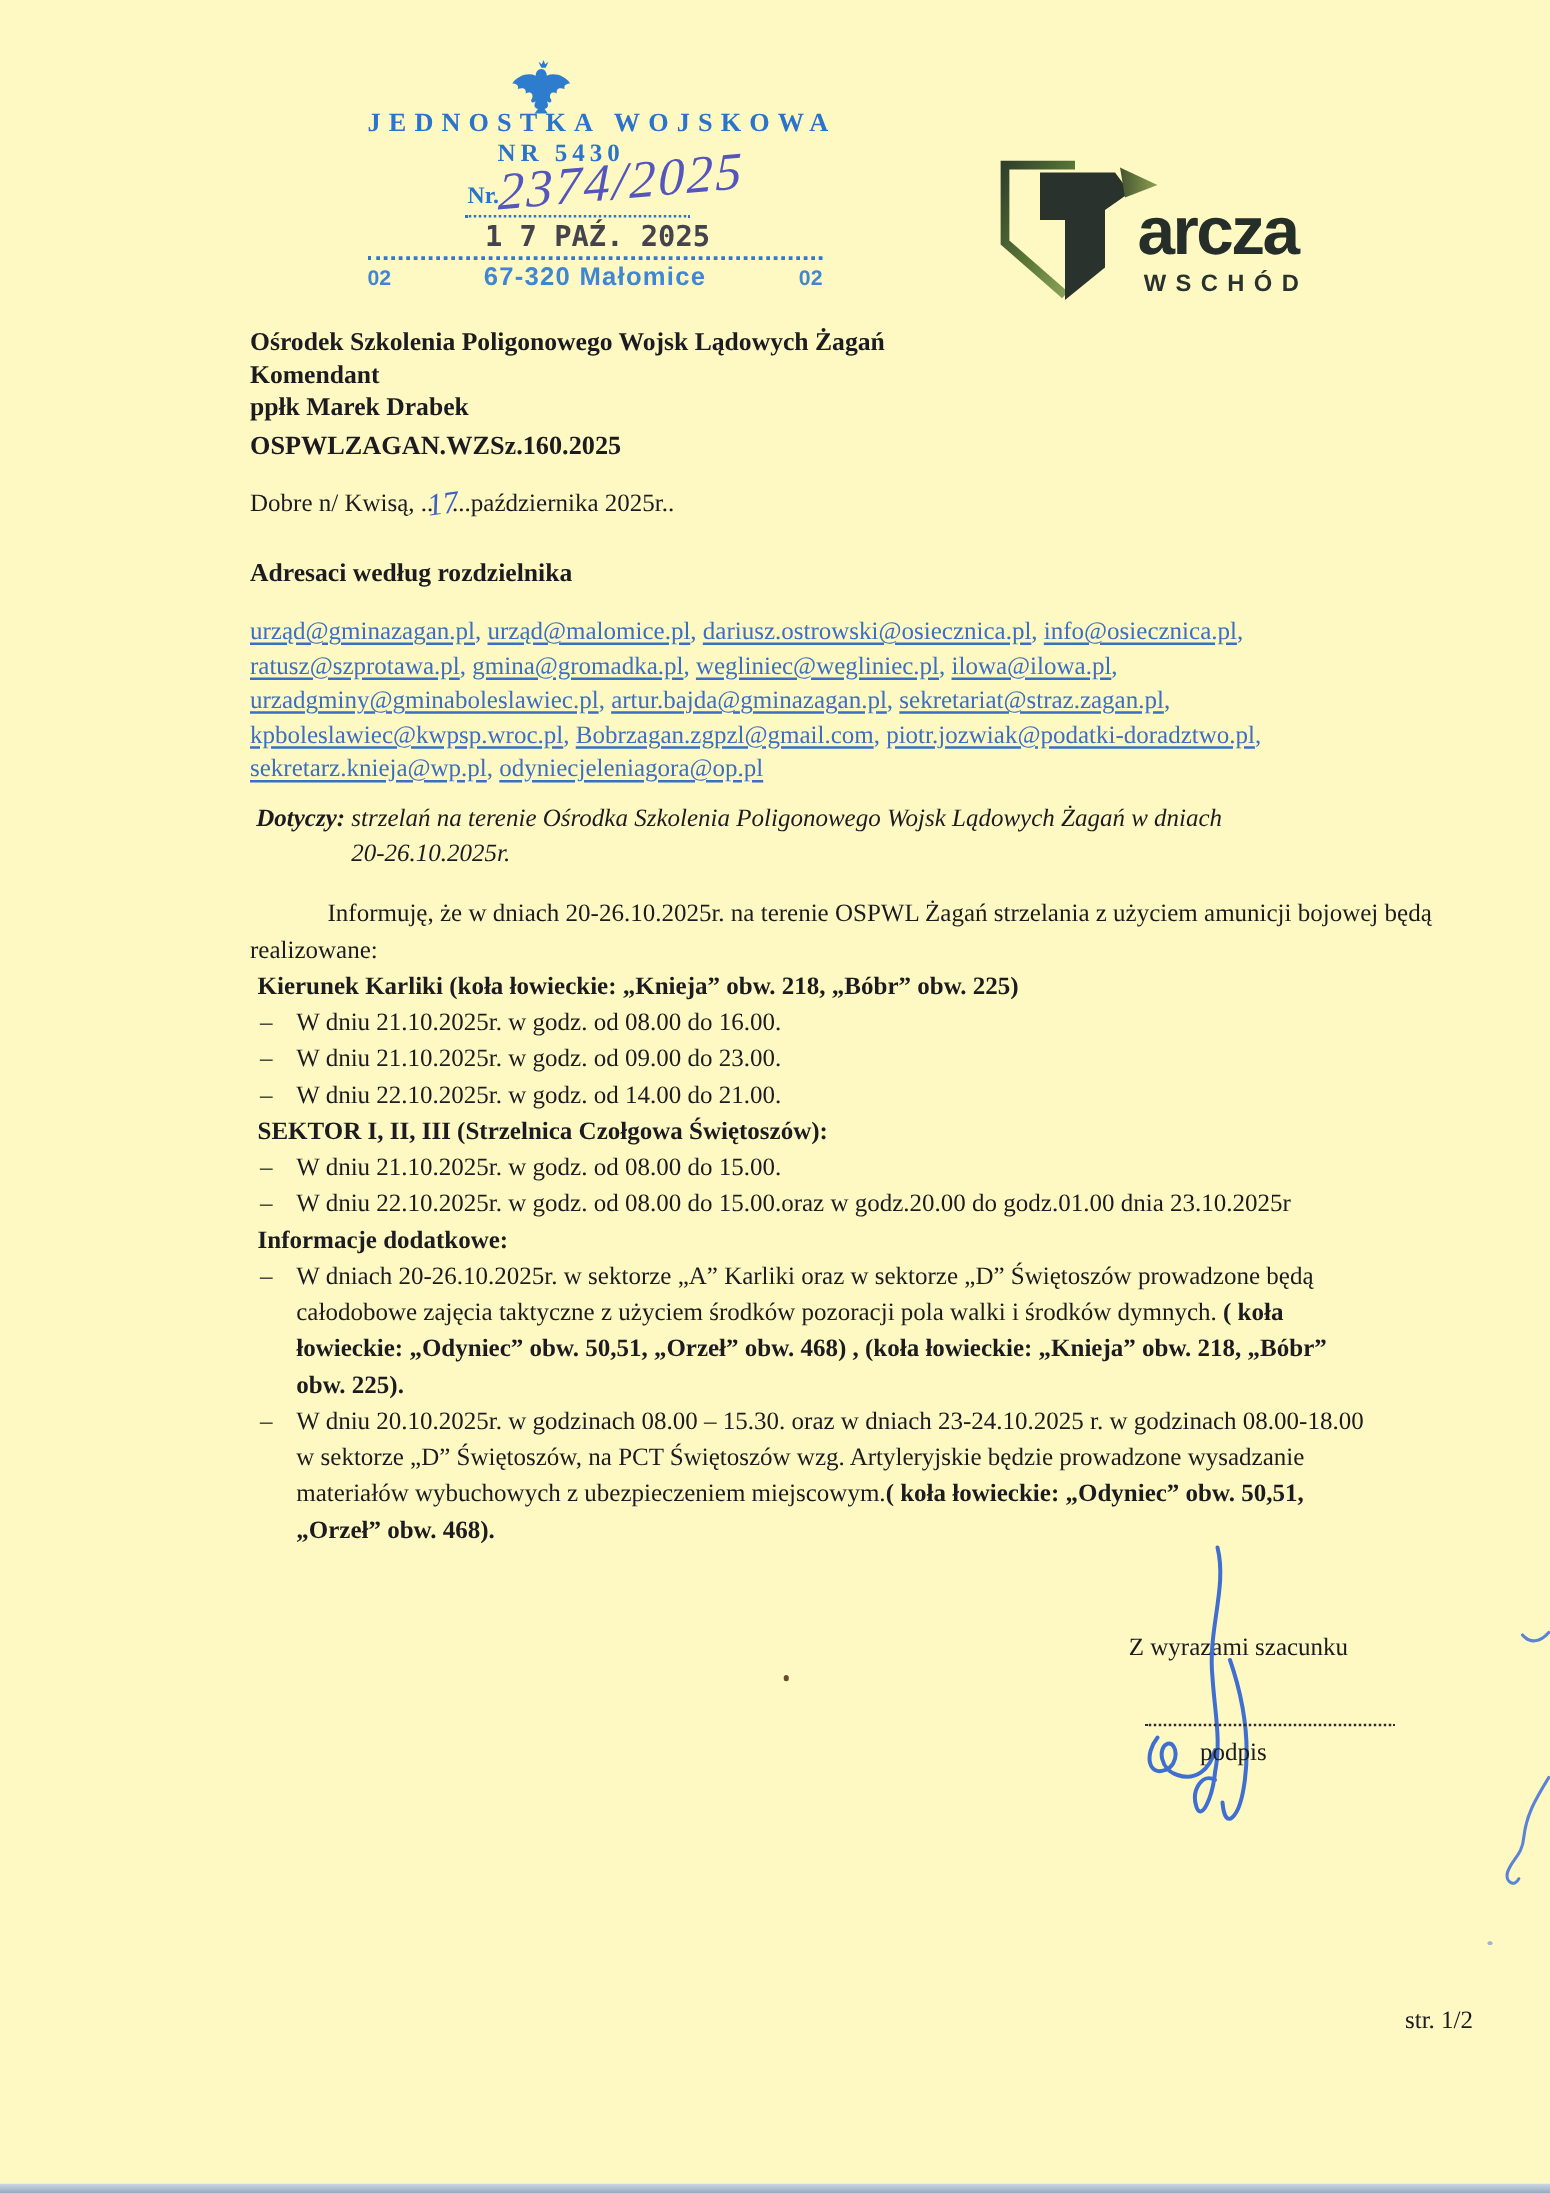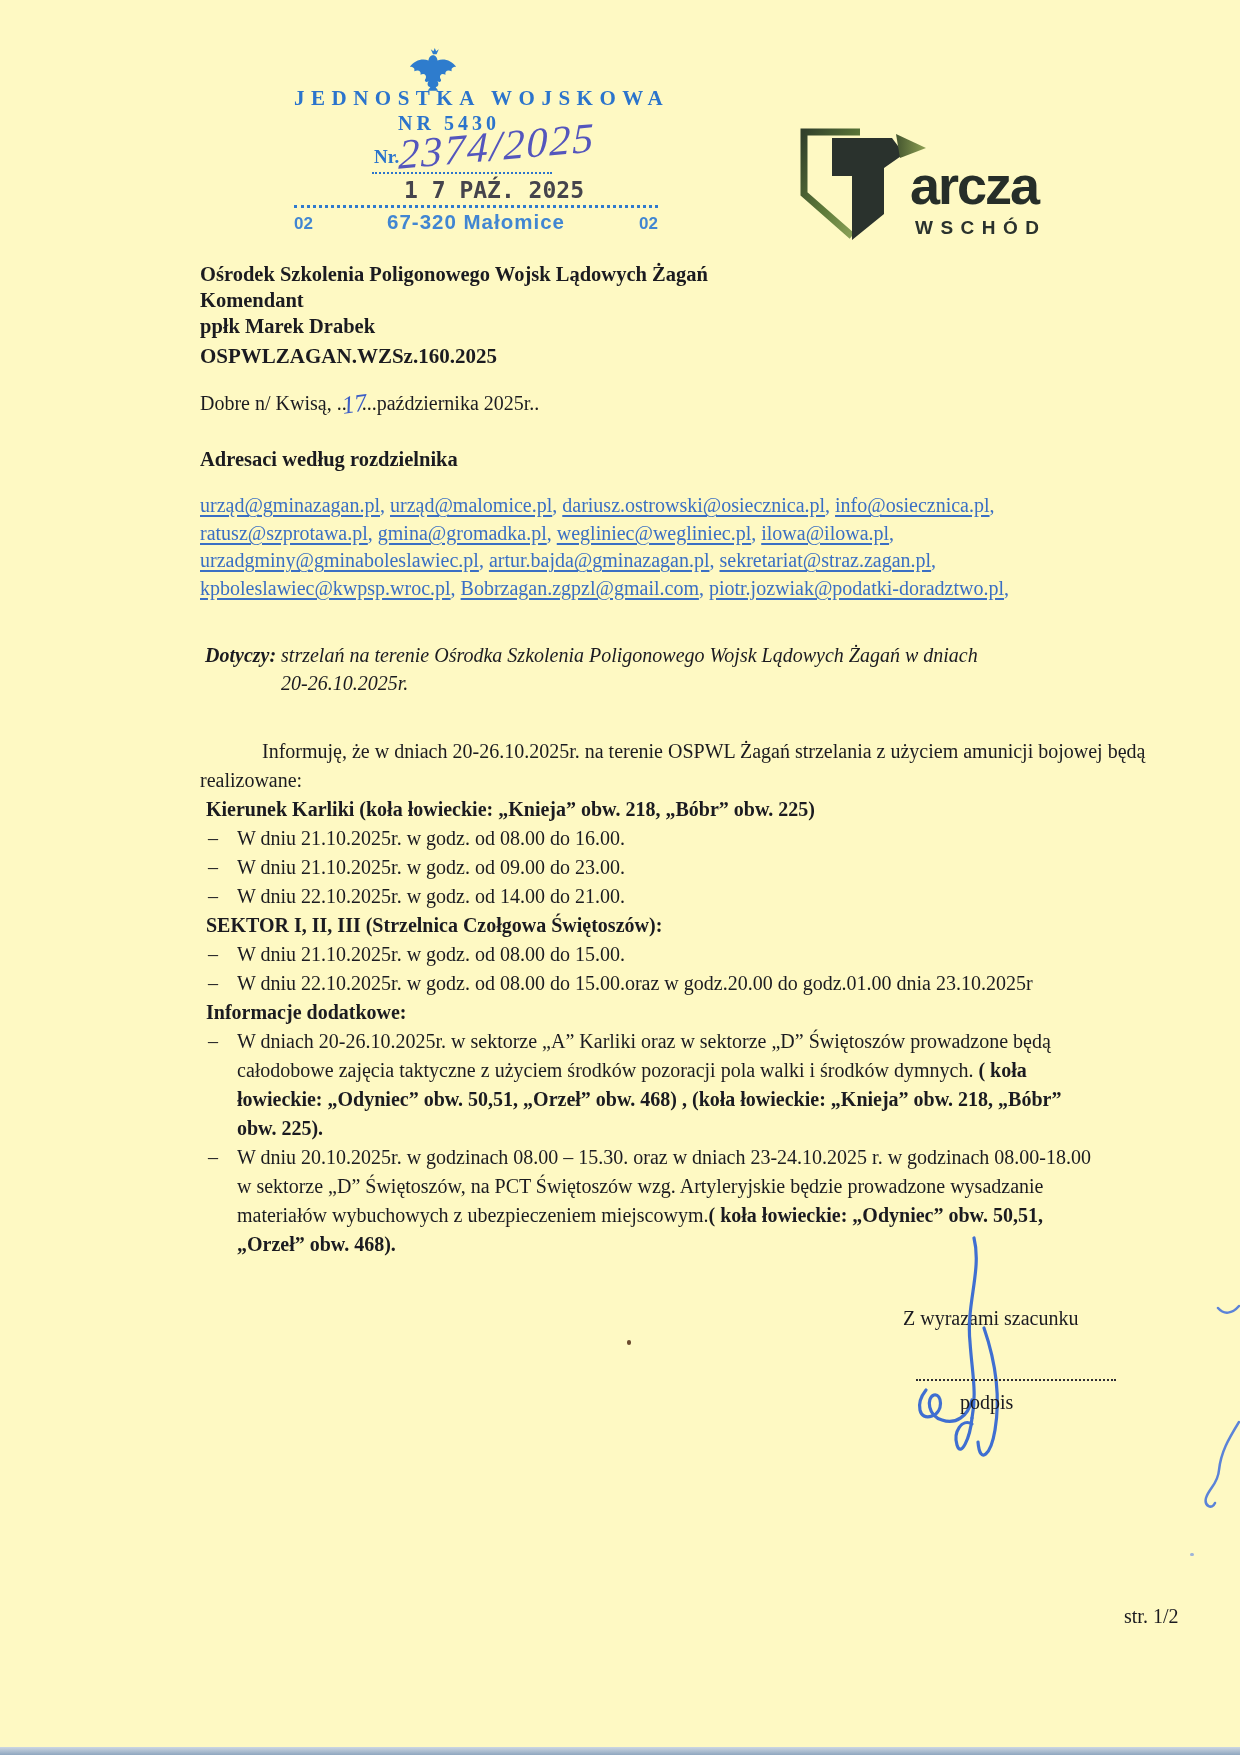--- a/index.html
+++ b/index.html
@@ -13,21 +13,21 @@
   
   .stamp-unit1 { left:294px; top:86px; font-size:21px; font-weight:bold;
     letter-spacing:6.5px; color:#2b74cc; }
   .stamp-unit2 { left:398px; top:112px; font-size:20px; font-weight:bold;
     letter-spacing:4px; color:#2b74cc; }
   .stamp-nr-label { left:374px; top:146px; font-size:19px; font-weight:bold; color:#2b74cc; }
   .stamp-handwritten { left:398px; top:122px; font-size:42px; font-style:italic;
     color:#5456bd; transform:rotate(-5deg) skewX(-6deg); letter-spacing:2px; }
   .stamp-dots-short { left:372px; top:150px; width:180px; height:22px;
     border-bottom:2px dotted #2b74cc; }
-  .stamp-date { left:404px; top:177px; font-family:"DejaVu Sans Mono", monospace;
+  .stamp-date { left:388px; top:177px; font-family:"DejaVu Sans Mono", monospace;
     font-weight:bold; font-size:23px; color:#45444c; }
   .stamp-dots-long { left:294px; top:183px; width:364px; height:22px;
     border-bottom:3px dotted #2f7ace; }
   .stamp-code-row { left:294px; top:210px; width:364px; display:flex;
     justify-content:space-between; align-items:baseline;
     font-family:"Liberation Sans", sans-serif; font-weight:bold; color:#4186d2; }
   .stamp-code-row .code { font-size:17px; }
   .stamp-code-row .postal { font-size:20.5px; letter-spacing:1px; }
 
   
@@ -54,21 +54,21 @@
 
   
   .subject { left:205px; top:641px; width:920px; font-size:20px; font-style:italic;
     line-height:28px; }
   .subject .lbl { font-weight:bold; }
   .subject .l2 { padding-left:76px; }
 
   
   .content { left:200px; top:717px; width:892px; font-size:20px; line-height:29px; }
   .content .nowrap { white-space:nowrap; }
-  .para-indent { text-indent:62px;margin-top:20px; }
+  .para-indent { text-indent:62px; }
   .bold { font-weight:bold; }
   .pad6 { padding-left:6px; }
   .bullet { position:relative; padding-left:37px; }
   .bullet .dash { position:absolute; left:8px; top:0; }
 
   
   .salutation { left:903px; top:1307px; font-size:20px; }
   .sig-line { left:916px; top:1379px; width:200px; height:0;
     border-top:2.5px dotted #2e2e33; }
   .sig-caption { left:960px; top:1391px; font-size:20px; }
@@ -138,20 +138,21 @@
   <div class="abs placedate">
     <span>Dobre n/ Kwisą, ..</span><span class="hw-day">17</span><span>...października 2025r..</span>
   </div>
 
   <div class="abs addr-heading">Adresaci według rozdzielnika</div>
   <div class="abs emails">
       <div><span class="email">urząd@gminazagan.pl</span>, <span class="email">urząd@malomice.pl</span>, <span class="email">dariusz.ostrowski@osiecznica.pl</span>, <span class="email">info@osiecznica.pl</span>,</div>
       <div><span class="email">ratusz@szprotawa.pl</span>, <span class="email">gmina@gromadka.pl</span>, <span class="email">wegliniec@wegliniec.pl</span>, <span class="email">ilowa@ilowa.pl</span>,</div>
       <div><span class="email">urzadgminy@gminaboleslawiec.pl</span>, <span class="email">artur.bajda@gminazagan.pl</span>, <span class="email">sekretariat@straz.zagan.pl</span>,</div>
       <div><span class="email">kpboleslawiec@kwpsp.wroc.pl</span>, <span class="email">Bobrzagan.zgpzl@gmail.com</span>, <span class="email">piotr.jozwiak@podatki-doradztwo.pl</span>,</div>
+      <div><span class="email">sekretarz.knieja@wp.pl</span>, <span class="email">odyniecjeleniagora@op.pl</span></div>
     </div>
 
   <div class="abs subject">
     <div>
       <span class="lbl">Dotyczy:</span>
       <span>strzelań na terenie Ośrodka Szkolenia Poligonowego Wojsk Lądowych Żagań w dniach</span>
     </div>
     <div class="l2">20-26.10.2025r.</div>
   </div>
 

